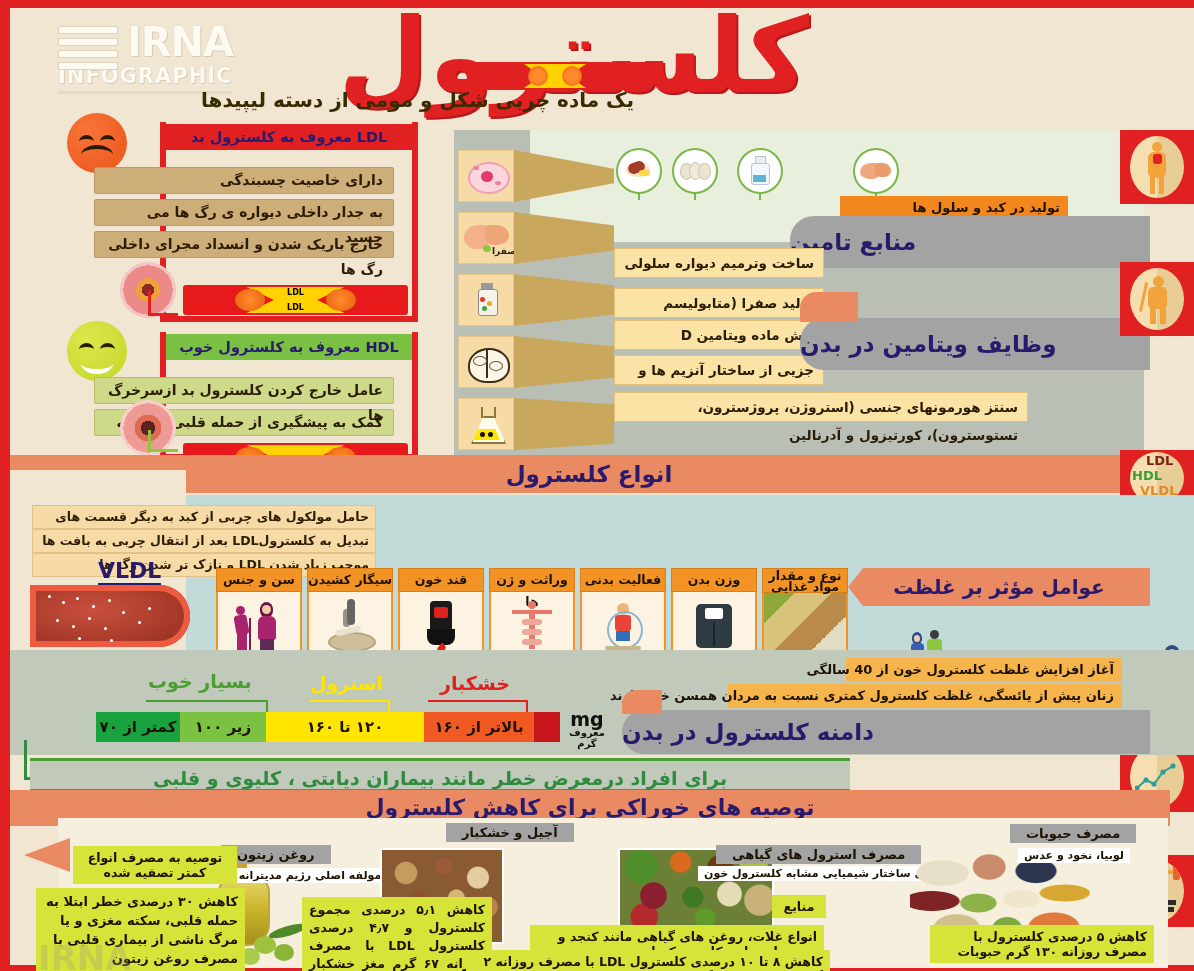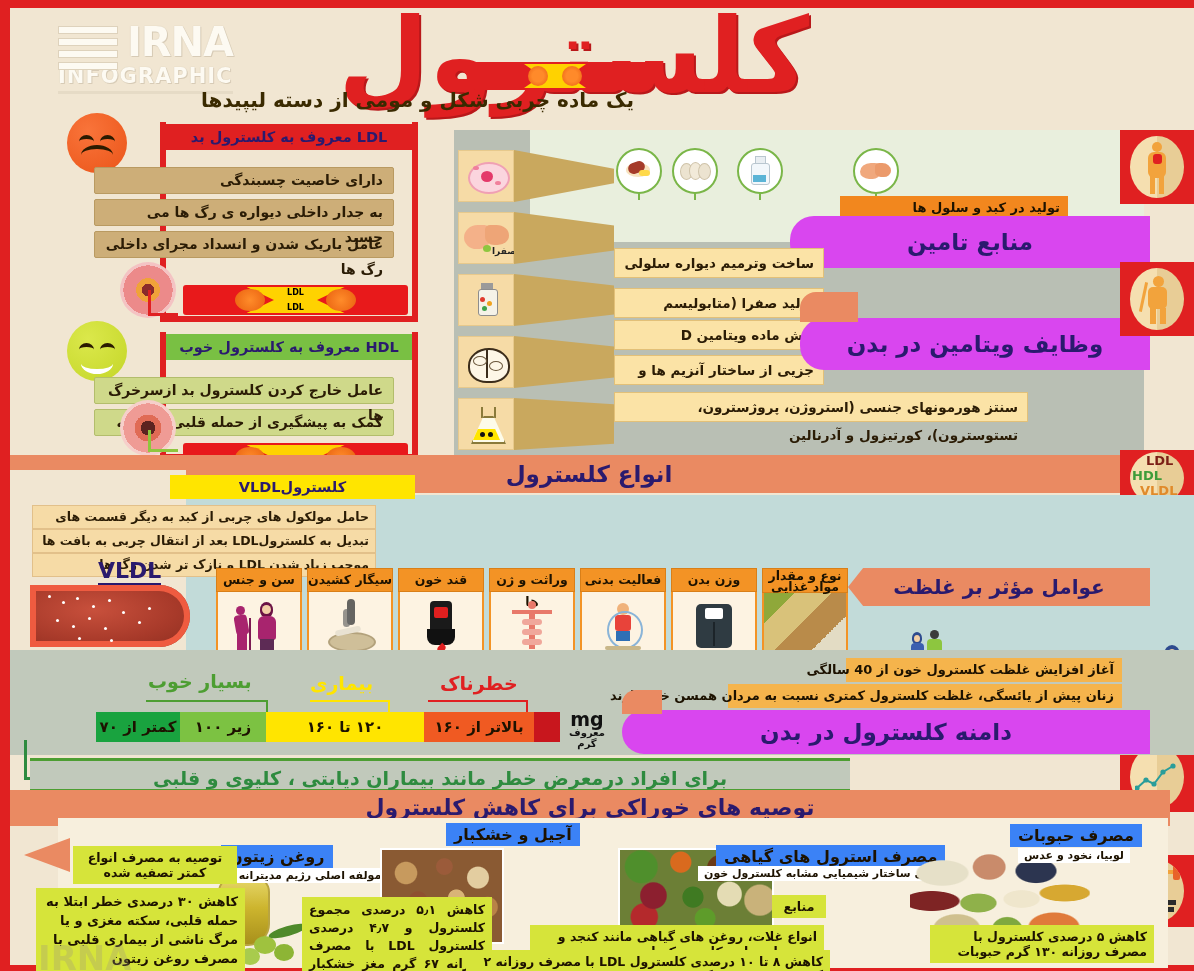--- a/index.html
+++ b/index.html
@@ -84,22 +84,22 @@
 
   
   .circ{position:absolute;width:42px;height:42px;border-radius:50%;background:#fff;
      border:2px solid #7ab648;}
   .circ::after{content:"";position:absolute;left:50%;bottom:-8px;transform:translateX(-50%);
      width:2px;height:8px;background:#7ab648;}
   .src-lbl{position:absolute;height:24px;line-height:24px;padding:0 8px;background:#f2871e;
      font-size:13px;font-weight:bold;color:#1d1200;white-space:nowrap;}
 
   
-  .banner{position:absolute;background:#d946ef;color:#2a1a6e;font-weight:bold;
-     display:flex;align-items:center;justify-content:center;}
+  .banner{position:absolute;background:#a3a3a3;color:#2a1a6e;font-weight:bold;
+     display:flex;align-items:center;justify-content:flex-end;}
   .banner.round{border-radius:24px 0 0 24px;}
   .banner-txt{font-size:23px;color:#2a1a6e;font-weight:bold;}
 
   
   .sidetab{position:absolute;right:0;width:74px;background:#e02021;}
   .sidetab .disc{position:absolute;left:10px;top:50%;transform:translateY(-50%);
      width:54px;height:62px;border-radius:50%;
      background:linear-gradient(90deg,#f5dfb0 50%,#e8cd96 50%);overflow:hidden;}
 
   
@@ -118,22 +118,22 @@
   
   .seg{position:absolute;top:712px;height:30px;line-height:30px;text-align:center;
      font-size:15px;font-weight:bold;color:#1d1200;}
   .scale-lbl{position:absolute;font-size:19px;font-weight:bold;}
   .leader{position:absolute;border-top:2px solid;}
 
   
   #rec-bg{left:48px;top:818px;width:1110px;height:150px;background:#f7efdd;}
   .chip{position:absolute;background:#d6e43a;font-size:12.5px;font-weight:bold;color:#1d1200;
      padding:4px 7px;line-height:15px;text-align:right;}
-  .wtitle{position:absolute;background:#3b82f6;font-size:16px;font-weight:bold;color:#1d1200;
-     padding:2px 8px;white-space:nowrap;}
+  .wtitle{position:absolute;background:#a3a3a3;font-size:13px;font-weight:bold;color:#1d1200;
+     padding:2px 16px;white-space:nowrap;}
   .wsub{position:absolute;background:#fff;font-size:11px;font-weight:bold;color:#1d1200;
      padding:1px 6px;white-space:nowrap;}
   .photo{position:absolute;border:2px solid #fff;background:#c7b89a;overflow:hidden;}
 </style>
 </head>
 <body>
 
 <div id="page">
 
   <div id="topbar"></div>
@@ -163,21 +163,21 @@
       <span class="eye r"></span>
       <span class="mouth frown"></span>
   </div>
   <div class="abs" style="left:150px;top:124px;width:258px;height:26px;background:#e02021;">
     <div class="cap cap-red">LDL معروف به کلسترول بد</div>
   </div>
   <div class="abs" id="ldl-frame"></div>
   <div class="abs" style="left:84px;top:162px;width:300px;">
     <div class="bullet b-tan">دارای خاصیت چسبندگی</div>
     <div class="bullet b-tan">به جدار داخلی دیواره ی رگ ها می چسبد</div>
-    <div class="bullet b-tan">عامل باریک شدن و  انسداد مجرای داخلی رگ ها</div>
+    <div class="bullet b-tan">خارج باریک شدن و  انسداد مجرای داخلی رگ ها</div>
   </div>
 
   <div class="artery" style="left:110px;top:262px;"></div>
   <div class="abs" style="left:138px;top:290px;width:30px;height:26px;border-left:3px solid #e02021;border-bottom:3px solid #e02021;"></div>
   <div class="vessel" style="left:173px;top:285px;width:225px;">
     <div class="plaque"></div>
     <div class="blob" style="left:52px;"></div>
     <div class="blob" style="left:143px;"></div>
     <span class="lbl" style="top:3px;">LDL</span>
     <span class="lbl" style="top:18px;">LDL</span>
@@ -337,21 +337,20 @@
       <span style="position:absolute;left:6px;top:10px;width:42px;height:4px;background:#f2a33c;"></span>
       <span style="position:absolute;left:4px;top:4px;width:7px;height:16px;background:#e8622a;border-radius:2px;"></span>
       <span style="position:absolute;left:43px;top:4px;width:7px;height:16px;background:#e8622a;border-radius:2px;"></span>
       <span style="position:absolute;left:8px;top:40px;width:38px;height:5px;background:#2b2b2b;"></span>
       <span style="position:absolute;left:10px;top:47px;width:34px;height:5px;background:#2b2b2b;"></span>
     </div>
   </div>
 
   <div class="abs" id="vldl-bg"></div>
   <div class="abs" id="vldl-left"></div>
-  <div class="abs" id="vldl-cap">کلسترولVLDL</div>
   <div class="vldl-b" style="top:505px;width:330px;text-align:right;">حامل مولکول های چربی از کبد به دیگر قسمت های بدن</div>
   <div class="vldl-b" style="top:529px;width:330px;text-align:right;">تبدیل به کلسترولLDL بعد از انتقال چربی به بافت ها</div>
   <div class="vldl-b" style="top:553px;width:330px;text-align:right;">موجب زیاد شدن LDL و  نازک تر شدن رگ ها</div>
 
   <div class="abs" style="left:88px;top:558px;font-size:22px;font-weight:bold;color:#2a1a6e;border-bottom:3px solid #2a1a6e;">VLDL</div>
   <div class="abs" style="left:20px;top:585px;width:160px;height:62px;border-radius:0 40px 40px 0;
        background:radial-gradient(ellipse at 40% 40%,#c8503c 0%,#a83a2a 60%,#8e2e20 100%);
        box-shadow:inset 0 0 0 6px #ef5b40;">
     <span style="position:absolute;left:18px;top:10px;width:3px;height:3px;border-radius:50%;background:#fff;box-shadow:14px 6px 0 #fff,28px 2px 0 #fff,44px 10px 0 #fff,60px 4px 0 #fff,8px 24px 0 #fff,24px 30px 0 #fff,40px 22px 0 #fff,56px 32px 0 #fff,74px 16px 0 #fff,90px 26px 0 #fff,30px 42px 0 #fff,62px 44px 0 #fff,100px 12px 0 #fff;"></span>
   </div>
@@ -456,25 +455,25 @@
   <div class="abs" style="left:0;top:650px;width:1194px;height:105px;background:#c1c9bb;"></div>
 
   <div class="src-lbl" style="left:836px;top:658px;width:260px;text-align:right;background:#f5b44c;">آغاز افزایش غلظت کلسترول خون از 40 سالگی</div>
   <div class="src-lbl" style="left:718px;top:684px;width:378px;text-align:right;background:#f5b44c;">زنان پیش از یائسگی، غلظت کلسترول کمتری نسبت به مردان همسن خود دارند</div>
 
   <div class="banner round" style="left:612px;top:710px;width:528px;height:44px;">
     <span class="banner-txt">دامنه کلسترول در بدن</span>
   </div>
   <div class="abs" style="left:612px;top:690px;width:40px;height:24px;background:#ea8a62;border-radius:14px 0 0 0;"></div>
 
-  <div class="scale-lbl" style="left:430px;top:672px;color:#e02021;">خطرناک</div>
+  <div class="scale-lbl" style="left:430px;top:672px;color:#e02021;">خشکبار</div>
   <div class="leader" style="left:418px;top:700px;width:100px;border-color:#e02021;"></div>
   <div class="abs" style="left:516px;top:700px;width:2px;height:13px;background:#e02021;"></div>
 
-  <div class="scale-lbl" style="left:300px;top:672px;color:#ffe500;">بیماری</div>
+  <div class="scale-lbl" style="left:300px;top:672px;color:#ffe500;">استرول</div>
   <div class="leader" style="left:300px;top:700px;width:80px;border-color:#ffe500;"></div>
   <div class="abs" style="left:378px;top:700px;width:2px;height:13px;background:#ffe500;"></div>
 
   <div class="scale-lbl" style="left:138px;top:670px;color:#4d9e32;">بسیار خوب</div>
   <div class="leader" style="left:136px;top:700px;width:122px;border-color:#4d9e32;"></div>
   <div class="abs" style="left:256px;top:700px;width:2px;height:13px;background:#4d9e32;"></div>
 
   <div class="seg" style="left:414px;width:110px;background:#f05a22;">بالاتر از ۱۶۰</div>
   <div class="seg" style="left:256px;width:158px;background:#ffe500;">۱۲۰ تا ۱۶۰</div>
   <div class="seg" style="left:170px;width:86px;background:#7cc242;">زیر ۱۰۰</div>

